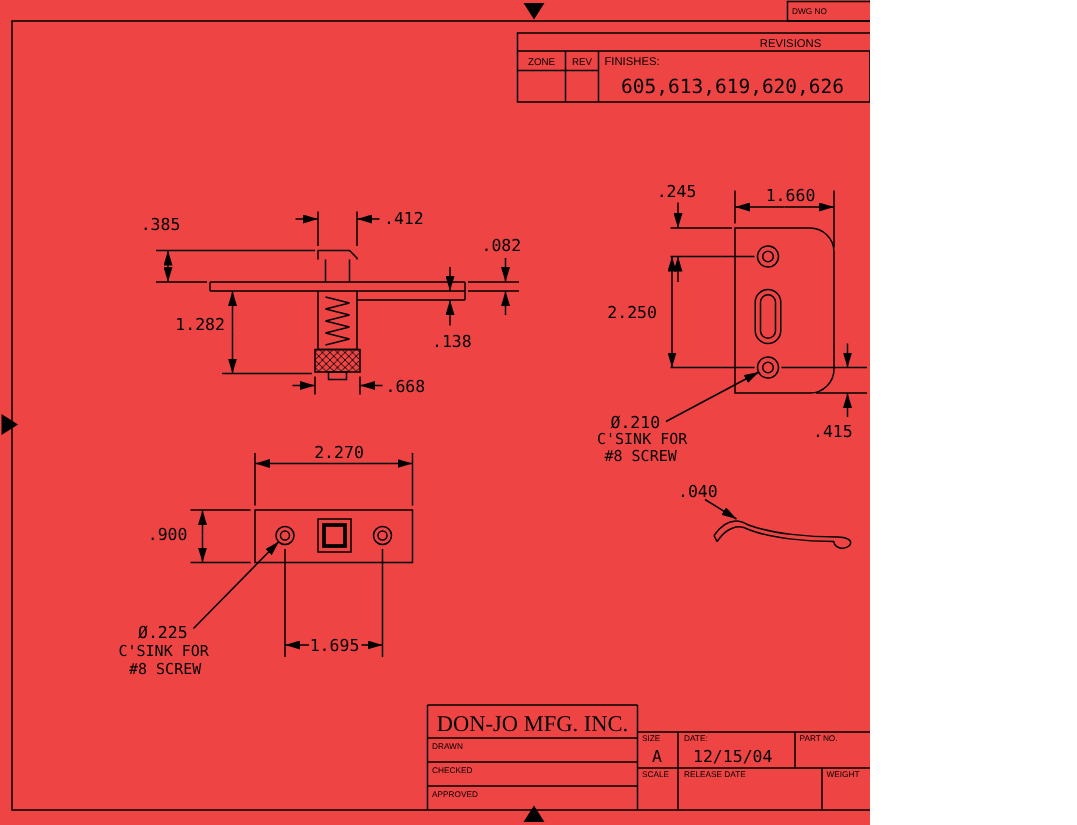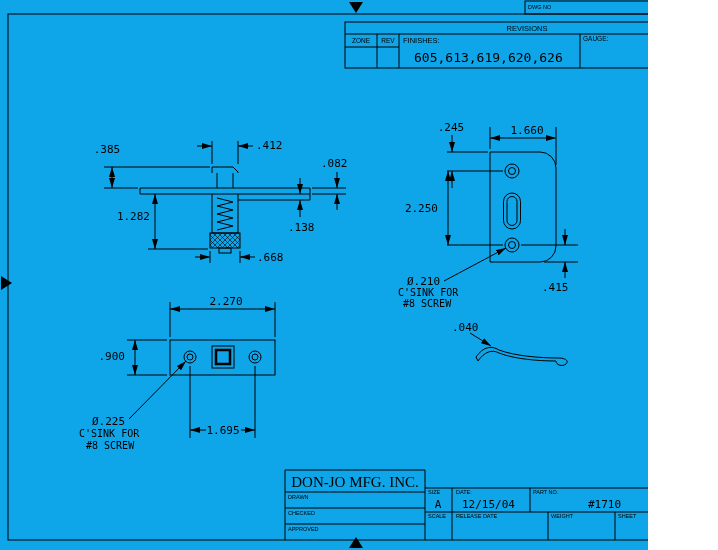--- a/index.html
+++ b/index.html
@@ -1,16 +1,16 @@
 <!DOCTYPE html>
 <html><head>
 <meta charset="utf-8">
 <style>
   html,body { margin:0; padding:0; background:#ffffff; }
-  .sheet { width:648px; height:550px; position:relative; background:#0ea5e9; overflow:hidden; }
+  .sheet { width:580px; height:550px; position:relative; background:#ef4444; overflow:hidden; }
   svg line, svg path, svg rect, svg circle, svg polyline {
     fill:none; stroke:#000; stroke-width:1;
   }
   svg polygon.filled { fill:#000; stroke:none; }
   svg text { fill:#000; stroke:none; font-family:"DejaVu Sans Mono", monospace; }
   .dim      { font-size:11px; }
   .callout  { font-size:10px; }
   .big-value{ font-size:13px; }
   .value    { font-size:11px; }
   .tiny     { font-size:5.5px; font-family:"Liberation Sans", sans-serif; }

